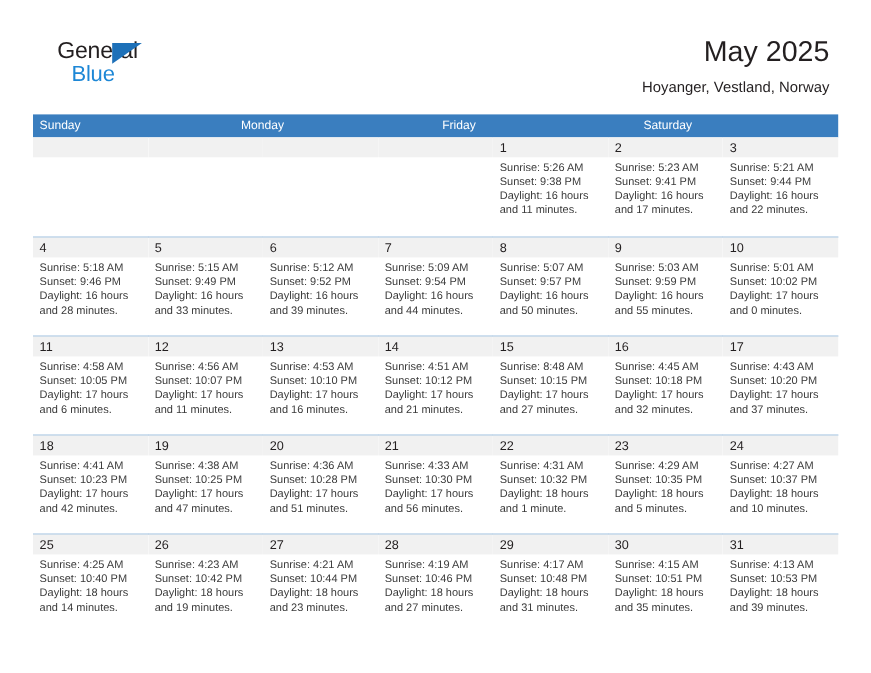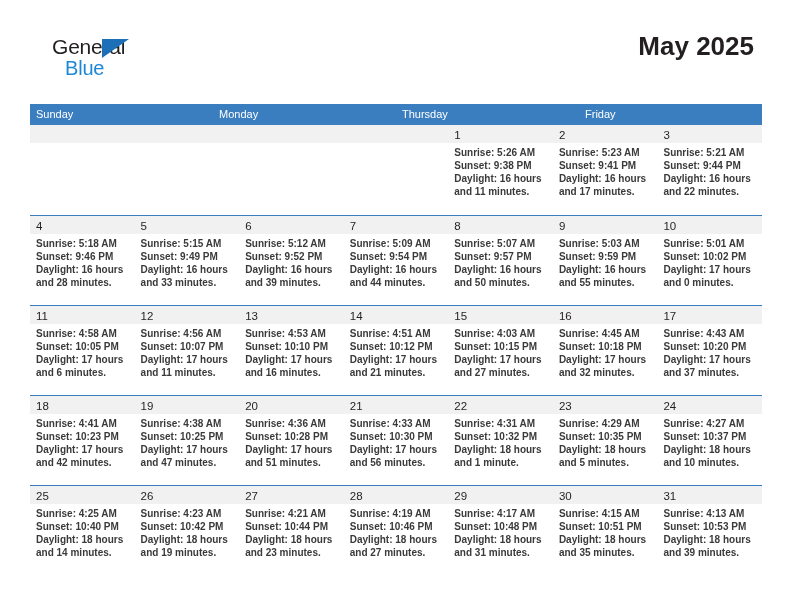--- a/index.html
+++ b/index.html
@@ -70,21 +70,21 @@
   .title-block {
     position: absolute;
     right: 38px;
     top: 30px;
     text-align: right;
   }
   .cal-title {
     font-size: 26px;
     line-height: 32px;
     color: #231f20;
-    font-weight: bold;
+    font-weight: normal;
     margin: 0;
     font-family: "Liberation Sans", sans-serif;
   }
   .cal-subtitle {
     font-size: 13.5px;
     line-height: 20px;
     margin: 8px 0 0 0;
     color: #231f20;
     font-family: "Liberation Sans", sans-serif;
   }
@@ -144,51 +144,51 @@
     color: #231f20;
     padding-left: 6px;
     font-family: "Liberation Sans", sans-serif;
   }
   .day-body {
     padding: 3px 4px 0 6px;
     font-size: 10px;
     line-height: 13px;
     color: #3a3a3a;
     font-family: "Liberation Sans", sans-serif;
-    font-weight: bold;
   }
   .day-body div {
     white-space: nowrap;
   }
 </style>
 </head>
 <body>
 
 <div class="page">
 
   <div class="top-header">
 
     <div class="brand">
       <span class="brand-general">General</span>
       <span class="brand-triangle"></span>
       <span class="brand-blue">Blue</span>
     </div>
 
     <div class="title-block">
       <h1 class="cal-title">May 2025</h1>
+      <p class="cal-subtitle">Hoyanger, Vestland, Norway</p>
     </div>
 
   </div>
 
   <div class="calendar">
     <div class="weekday-row" id="weekday-row">
         <div class="weekday">Sunday</div>
         <div class="weekday">Monday</div>
-        <div class="weekday">Thursday</div>
         <div class="weekday">Friday</div>
+        <div class="weekday">Saturday</div>
       </div>
     <div id="weeks-container">
         <div class="week-row first">
           <div class="day-cell empty">
             <div class="day-num-strip"><span class="day-num"></span></div>
             <div class="day-body"></div>
           </div>
           <div class="day-cell empty">
             <div class="day-num-strip"><span class="day-num"></span></div>
             <div class="day-body"></div>
@@ -327,21 +327,21 @@
             <div class="day-body">
               <div>Sunrise: 4:51 AM</div>
               <div>Sunset: 10:12 PM</div>
               <div>Daylight: 17 hours</div>
               <div>and 21 minutes.</div>
             </div>
           </div>
           <div class="day-cell">
             <div class="day-num-strip"><span class="day-num">15</span></div>
             <div class="day-body">
-              <div>Sunrise: 4:03 AM</div>
+              <div>Sunrise: 8:48 AM</div>
               <div>Sunset: 10:15 PM</div>
               <div>Daylight: 17 hours</div>
               <div>and 27 minutes.</div>
             </div>
           </div>
           <div class="day-cell">
             <div class="day-num-strip"><span class="day-num">16</span></div>
             <div class="day-body">
               <div>Sunrise: 4:45 AM</div>
               <div>Sunset: 10:18 PM</div>

